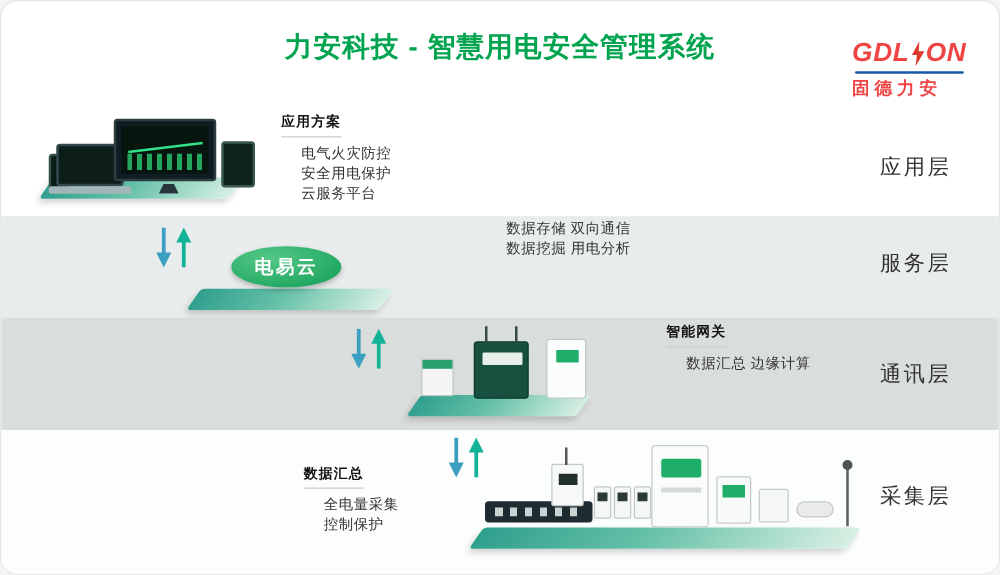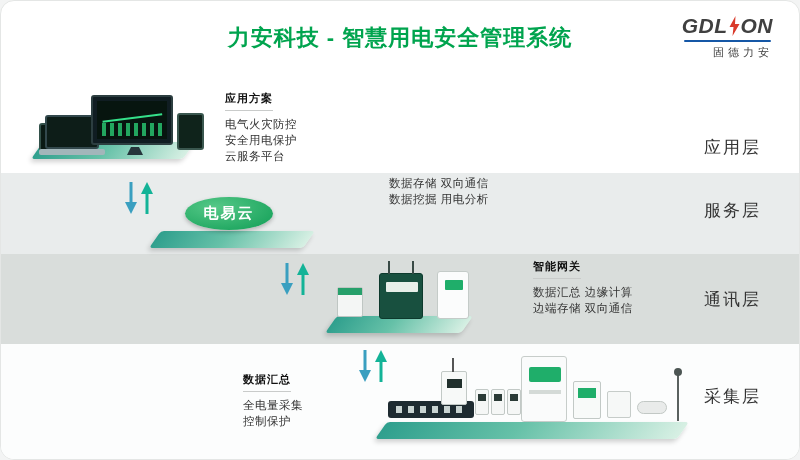--- a/index.html
+++ b/index.html
@@ -9,34 +9,34 @@
   
   .band { position:absolute; left:0; width:800px; }
   .band-app     { top:85px;  height:87px;  background:#ffffff; }
   .band-service { top:172px; height:81px;  background:#e9ecec; }
   .band-comm    { top:253px; height:90px;  background:#d9dddb; }
   .band-collect { top:343px; height:117px; background:#fcfdfd; }
 
   
   .title { position:absolute; top:22px; left:0; width:100%; text-align:center;
            font-size:22px; font-weight:bold; color:#00a44e; letter-spacing:1px; }
-  .logo { position:absolute; top:13px; right:26px; text-align:right; color:#404040; }
+  .logo { position:absolute; top:30px; right:26px; text-align:left; color:#ef4444; }
   .logo-row { display:flex; align-items:center; justify-content:center; gap:1px;
               font-size:21px; font-weight:800; font-style:italic; letter-spacing:.5px; }
   .logo-underline { height:2px; background:#1557a6; border-radius:2px; margin:2px 2px 3px 2px; }
-  .logo-sub { font-size:11px; font-weight:normal; letter-spacing:4px; }
+  .logo-sub { font-size:14px; font-weight:bold; letter-spacing:4px; }
 
   
   .layer-label { position:absolute; right:38px; font-size:17px; color:#333; letter-spacing:2px; }
 
   
   .info { position:absolute; }
   .info h3 { font-size:11px; font-weight:bold; color:#111; letter-spacing:1px;
              display:inline-block; border-bottom:1px solid #c9cbca; padding-bottom:4px; margin-bottom:5px; }
-  .info .line { display:block; font-size:11.5px; color:#333; line-height:16px; letter-spacing:.5px; }
+  .info .line { display:block; font-size:11.5px; color:#333; line-height:16px; letter-spacing:.5px;margin-left:16px; }
 
   
   .arrows { position:absolute; display:flex; gap:4px; align-items:center; }
 
   
   .platform { position:absolute; height:17px; border-radius:3px; transform:skewX(-35deg);
               background:linear-gradient(95deg,#2f9f8d 0%,#66c1a8 45%,#d8f0e4 100%);
               box-shadow:0 3px 5px rgba(0,0,0,.18); }
 
   
@@ -121,21 +121,21 @@
       <span>GDL</span>
       <svg class="bolt" width="11" height="20" viewBox="0 0 10 20">
         <polygon points="6,0 0,11 4,11 3,20 10,8 5.5,8" fill="#d93a2b"></polygon>
       </svg>
       <span>ON</span>
     </div>
     <div class="logo-underline"></div>
     <div class="logo-sub">固德力安</div>
   </div>
 
-  <span class="layer-label" style="top:135px;margin-left:20px;">应用层</span>
+  <span class="layer-label" style="top:121px;margin-left:20px;">应用层</span>
   <span class="layer-label" style="top:198px;">服务层</span>
   <span class="layer-label" style="top:287px;">通讯层</span>
   <span class="layer-label" style="top:384px;margin-left:18px;">采集层</span>
 
   <div class="platform" style="left:36px; top:141px; width:152px;"></div>
   <div class="devices" style="left:38px; top:92px; width:170px; height:72px;">
     <div class="phone"></div>
     <div class="laptop"></div>
     <div class="laptop-base"></div>
     <div class="monitor">
@@ -191,21 +191,20 @@
       <div class="gw-ant" style="left:32px;"></div>
       <div class="gw-label"></div>
     </div>
     <div class="gw-c">
       <div class="gw-screen"></div>
     </div>
   </div>
   <div class="info" style="left:532px; top:255px;">
     <h3>智能网关</h3>
     <span class="line">数据汇总  边缘计算</span>
-    <span class="line">边端存储  双向通信</span>
   </div>
 
   <div class="arrows" style="left:358px; top:349px;">
     <svg width="12" height="32" viewBox="0 0 12 32">
       <rect x="4.5" y="0" width="3" height="22" fill="#3a9fc0"></rect>
         <polygon points="0,20 12,20 6,32" fill="#3a9fc0"></polygon>
     </svg>
     <svg width="12" height="32" viewBox="0 0 12 32">
       <polygon points="6,0 0,12 12,12" fill="#13b397"></polygon>
         <rect x="4.5" y="10" width="3" height="22" fill="#13b397"></rect>

